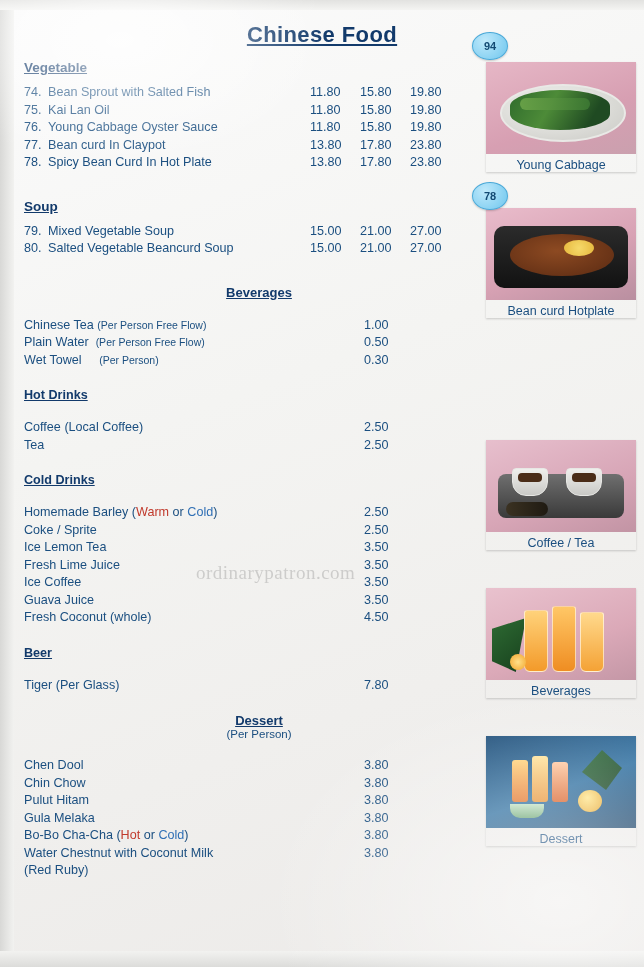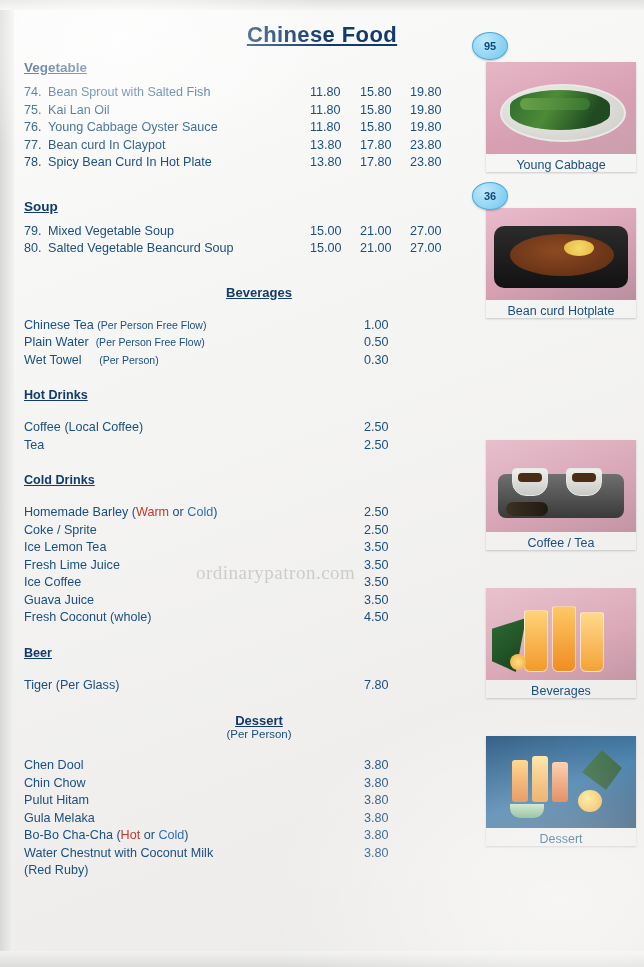--- a/index.html
+++ b/index.html
@@ -335,32 +335,32 @@
   </div>
 
   <div class="photo" style="left:486px;top:62px;">
     <div class="img">
       <div class="p1bg"></div>
       <div class="p1plate"></div>
       <div class="p1greens"></div>
     </div>
     <div class="caption">Young Cabbage</div>
   </div>
-  <div class="badge" style="left:472px;top:32px;">95</div>
+  <div class="badge" style="left:472px;top:32px;">94</div>
 
   <div class="photo" style="left:486px;top:208px;">
     <div class="img">
       <div class="p2bg"></div>
       <div class="p2plate"></div>
       <div class="p2food"></div>
       <div class="p2egg"></div>
     </div>
     <div class="caption">Bean curd Hotplate</div>
   </div>
-  <div class="badge" style="left:472px;top:182px;">36</div>
+  <div class="badge" style="left:472px;top:182px;">78</div>
 
   <div class="photo" style="left:486px;top:440px;">
     <div class="img">
       <div class="p3bg"></div>
       <div class="p3tray"></div>
       <div class="cup c1"></div>
       <div class="cup c2"></div>
       <div class="p3leaf"></div>
     </div>
     <div class="caption">Coffee / Tea</div>

